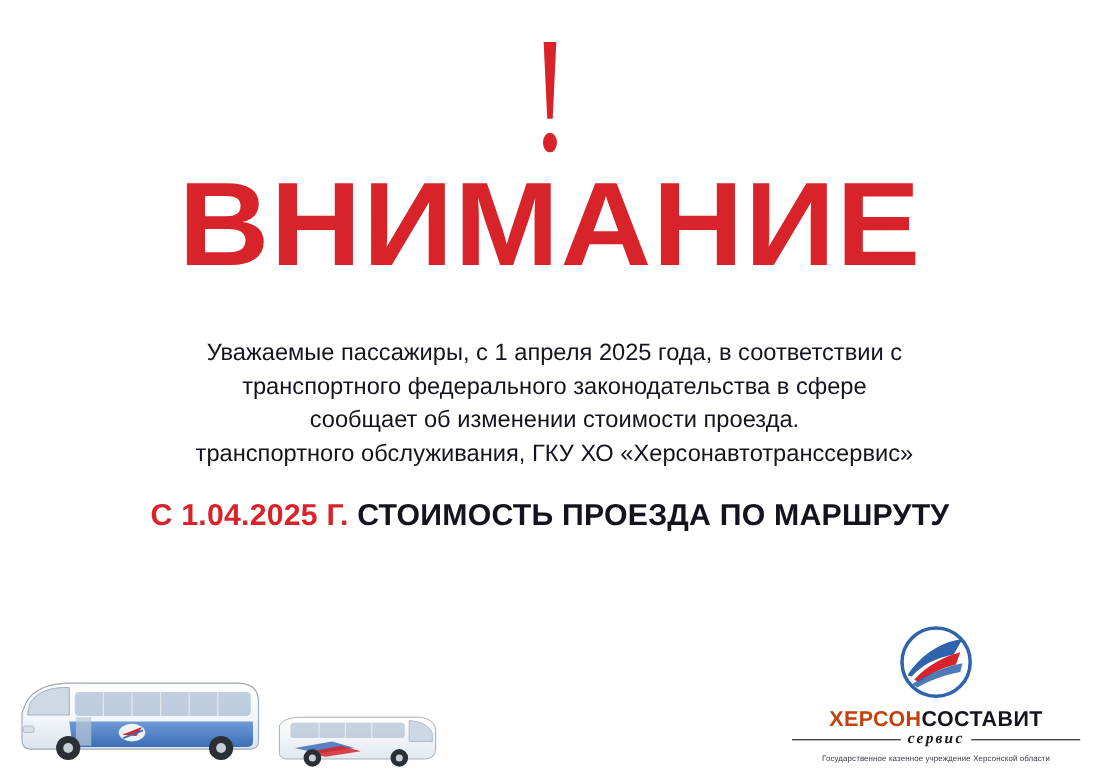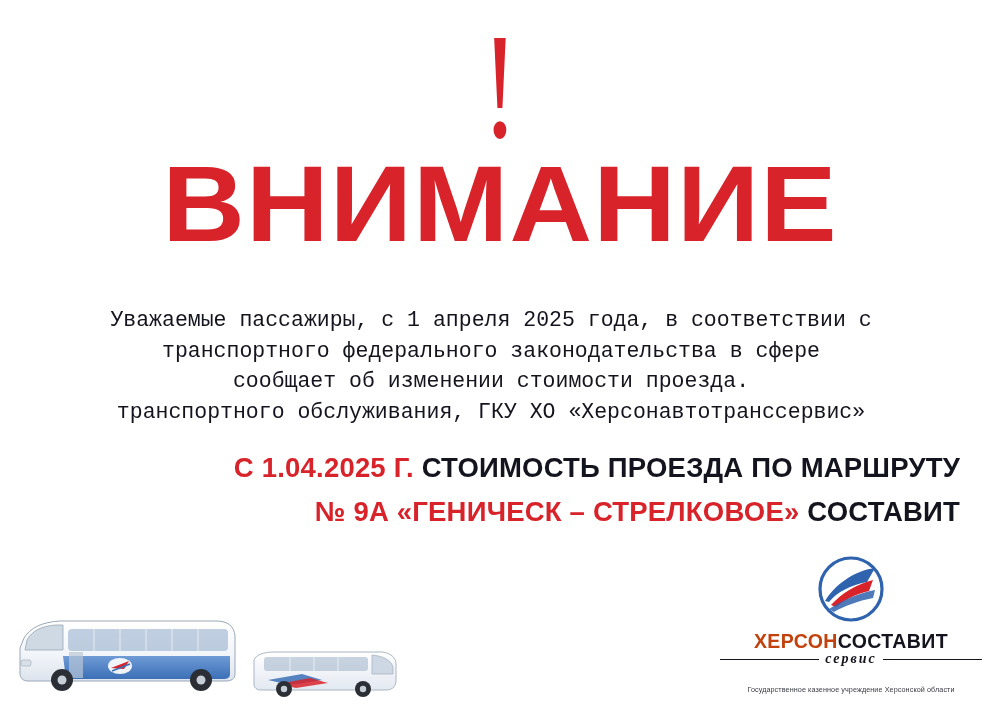--- a/index.html
+++ b/index.html
@@ -56,38 +56,38 @@
     line-height: 1.0;
     color: #d8232a;
     letter-spacing: 1px;
     transform: scaleX(1.06);
   }
 
   
   .body-text {
     position: absolute;
     top: 305px;
-    left: 86px;
+    left: 99px;
     width: 810px;
     text-align: center;
-    font-family: Liberation Mono, monospace;
+    font-family: Liberation Sans, sans-serif;
     font-size: 21.5px;
     line-height: 1.42;
     color: #14141e;
   }
   .body-text p {
     margin: 0;
   }
 
   
   .emph {
     position: absolute;
     left: 40px;
     width: 920px;
-    text-align: right;
+    text-align: center;
     font-family: "Liberation Sans", sans-serif;
     font-weight: 700;
     font-size: 27.5px;
     line-height: 1.45;
     letter-spacing: 0.2px;
     color: #14141e;
   }
   .emph.line1 { top: 448px; }
   .emph.line2 { top: 492px; }
   .red { color: #d8232a; }
@@ -145,21 +145,21 @@
   }
   .logo-sub .rule {
     flex: 1;
     height: 1px;
     background: #14141e;
   }
   .logo-footnote {
     font-family: "Liberation Sans", sans-serif;
     font-size: 7.2px;
     color: #3a3a44;
-    margin-top: 18px;
+    margin-top: 5px;
     letter-spacing: 0.1px;
   }
 </style>
 </head>
 <body>
 
 <div class="poster">
 
   <div class="excl-wrap">
     <div class="excl">!</div>
@@ -170,24 +170,20 @@
   <div class="body-text">
     <p>Уважаемые пассажиры, с 1 апреля 2025 года, в соответствии с</p>
     <p>транспортного федерального законодательства в сфере</p>
     <p>сообщает об изменении стоимости проезда.</p>
     <p>транспортного обслуживания, ГКУ ХО «Херсонавтотранссервис»</p>
   </div>
 
   <div class="emph line1">
     <span class="red">С 1.04.2025 Г.</span>
     <span>СТОИМОСТЬ ПРОЕЗДА ПО МАРШРУТУ</span>
-  </div>
-  <div class="emph line2">
-    <span class="red">№ 9А «ГЕНИЧЕСК – СТРЕЛКОВОЕ»</span>
-    <span>СОСТАВИТ</span>
   </div>
 
   <svg class="bus-big" viewBox="0 0 222 78">
     <defs>
       <linearGradient id="bigBody" x1="0" y1="0" x2="0" y2="1">
         <stop offset="0%" stop-color="#ffffff"></stop>
         <stop offset="55%" stop-color="#f2f5f9"></stop>
         <stop offset="100%" stop-color="#dde4ed"></stop>
       </linearGradient>
       <linearGradient id="bigBlue" x1="0" y1="0" x2="0" y2="1">

